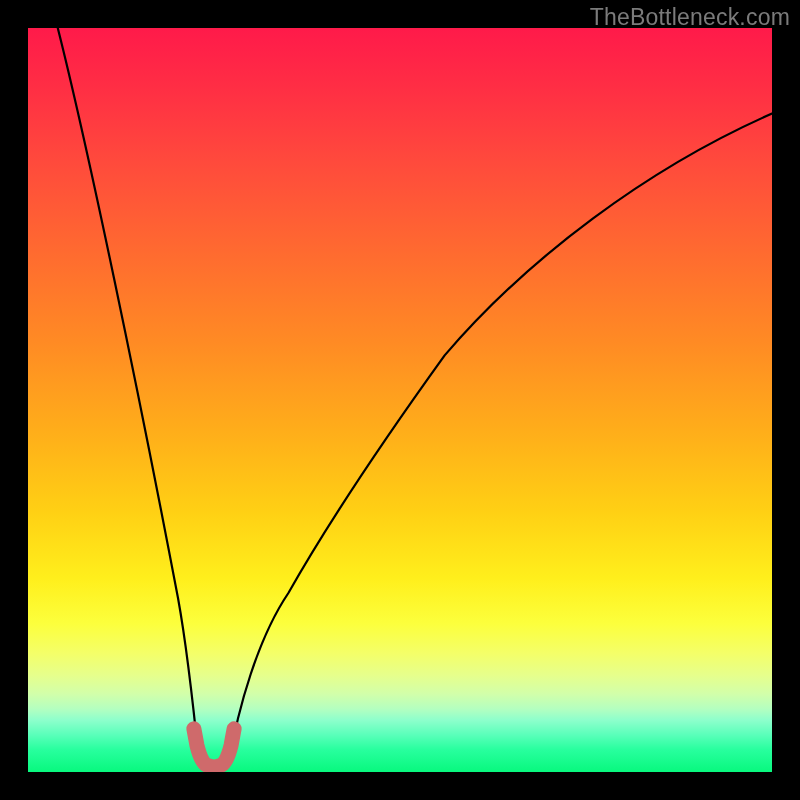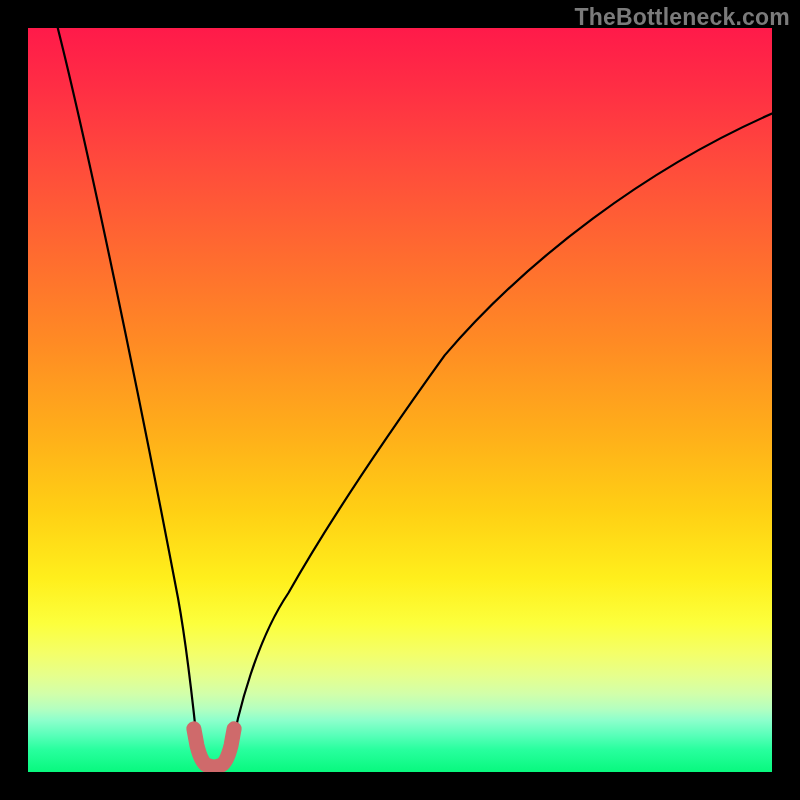--- a/index.html
+++ b/index.html
@@ -44,21 +44,21 @@
       #28ff9e 97%,
       #08f87e 100%
     );
   }
   .watermark {
     position: absolute;
     top: 4px;
     right: 10px;
     color: #7b7b7b;
     font-size: 23px;
-    font-weight: 700;
+    font-weight: 400;
     letter-spacing: 0.2px;
     user-select: none;
   }
   svg.curve {
     position: absolute;
     left: 0; top: 0;
     width: 744px; height: 744px;
   }
 </style>
 </head>

